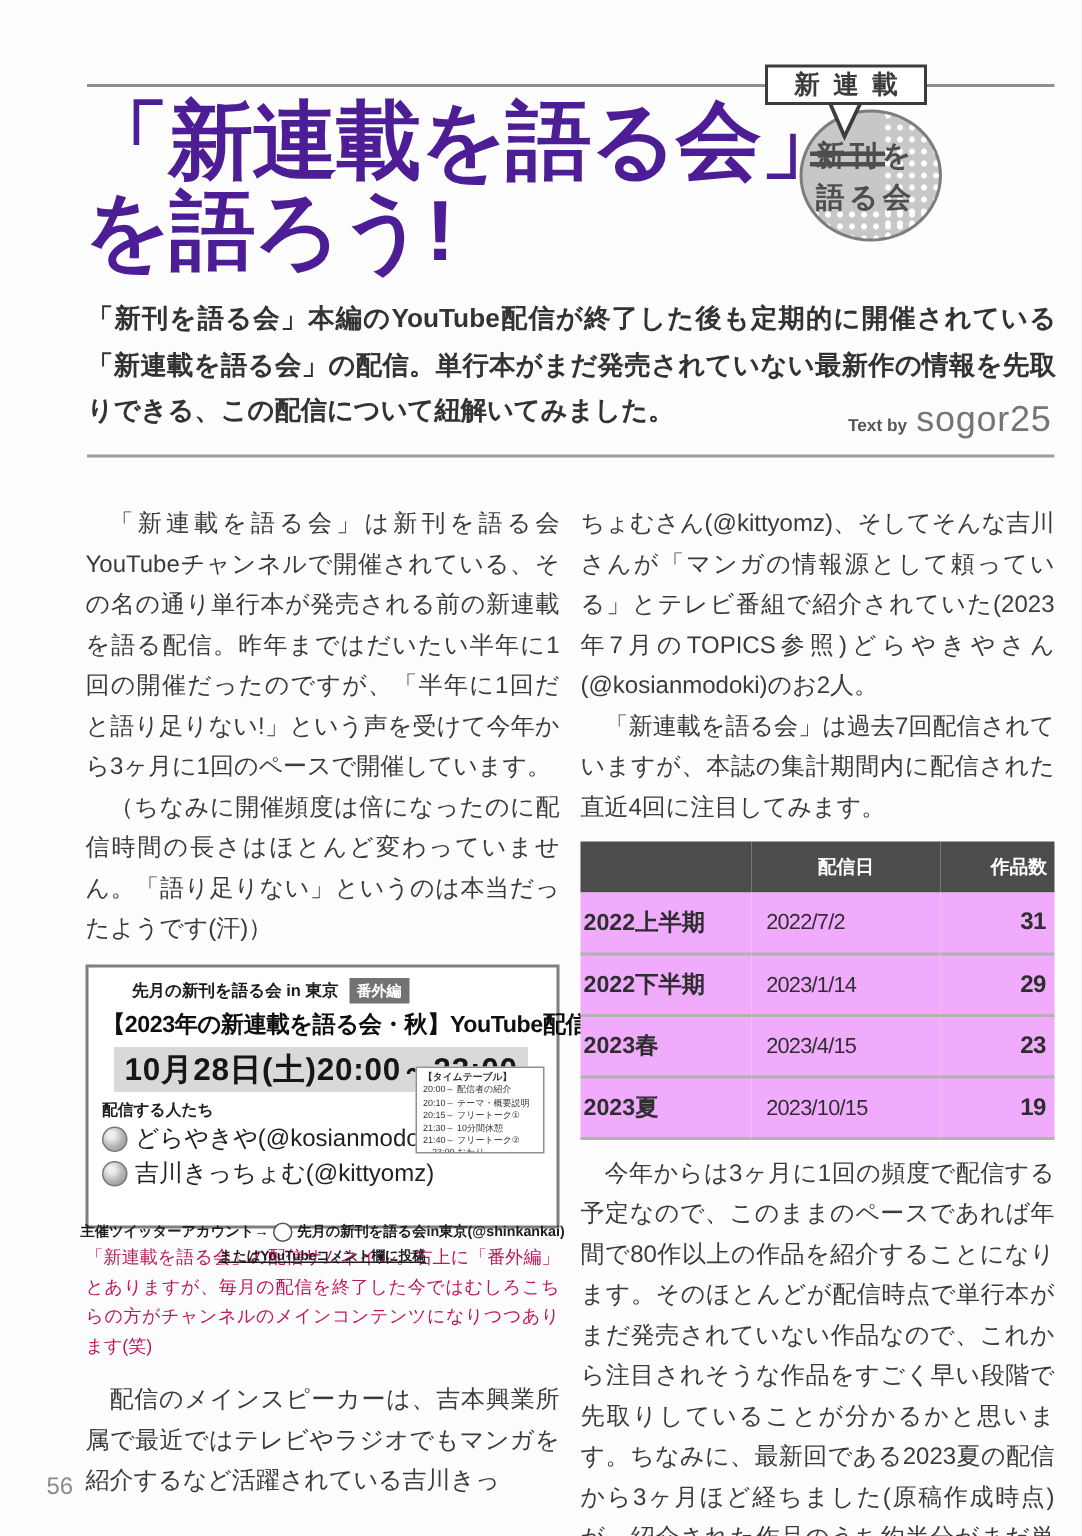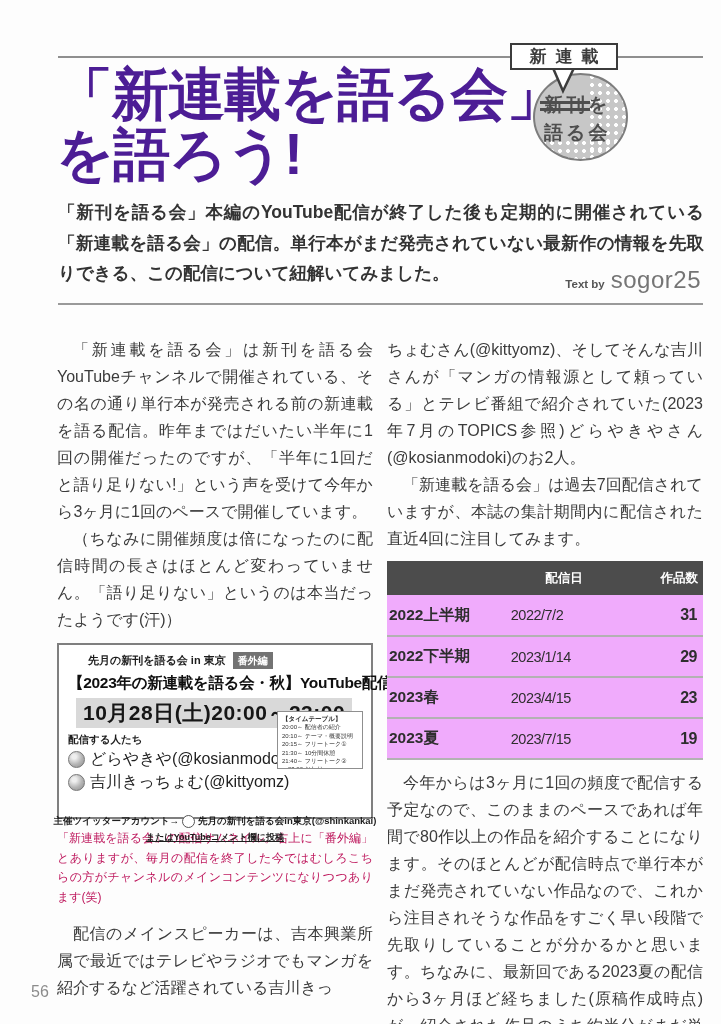--- a/index.html
+++ b/index.html
@@ -212,21 +212,21 @@
           <td class="td-date">2023/1/14</td>
           <td class="td-count">29</td>
         </tr>
         <tr>
           <td class="td-label">2023春</td>
           <td class="td-date">2023/4/15</td>
           <td class="td-count">23</td>
         </tr>
         <tr>
           <td class="td-label">2023夏</td>
-          <td class="td-date">2023/7/15</td>
+          <td class="td-date">2023/10/15</td>
           <td class="td-count">19</td>
         </tr>
       </tbody>
     </table>
 
     <p class="body indent">今年からは3ヶ月に1回の頻度で配信する予定なので、このままのペースであれば年間で80作以上の作品を紹介することになります。そのほとんどが配信時点で単行本がまだ発売されていない作品なので、これから注目されそうな作品をすごく早い段階で先取りしていることが分かるかと思います。ちなみに、最新回である2023夏の配信から3ヶ月ほど経ちました(原稿作成時点)が、紹介された作品のうち約半分がまだ単行本化されていませんでした。それどころか、1年以上前に配</p>
   </div>
 
   <div class="page-number">56</div>
 </div>

